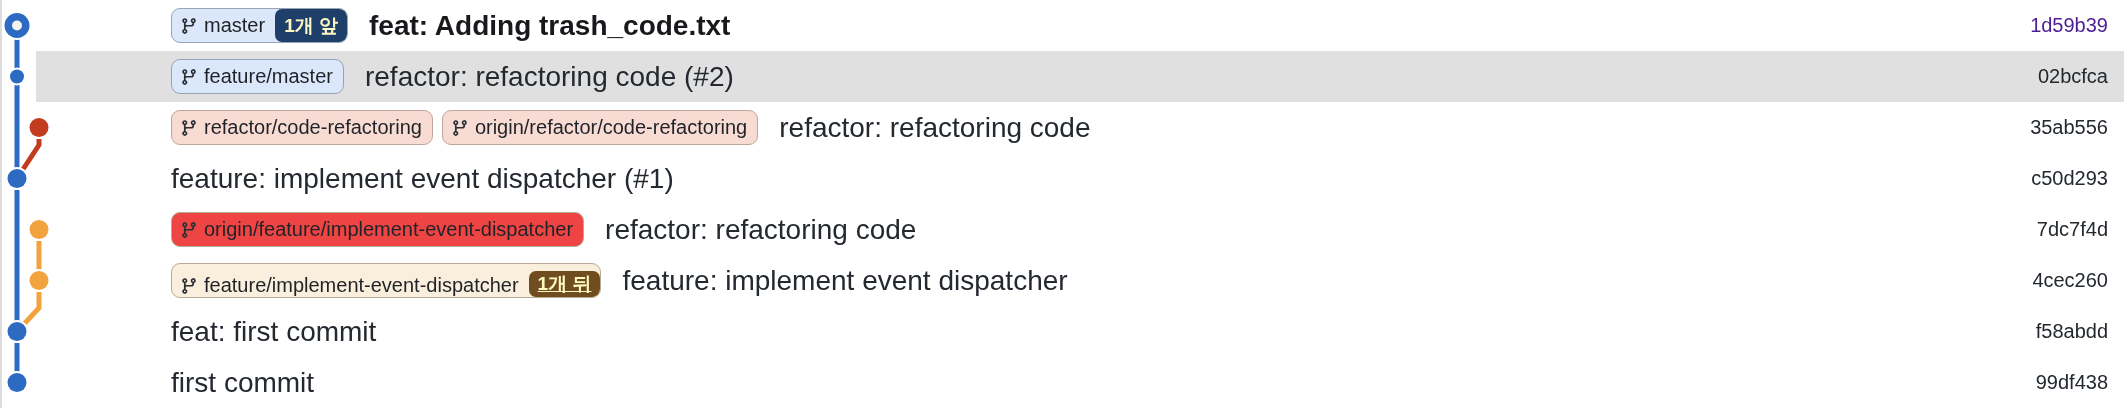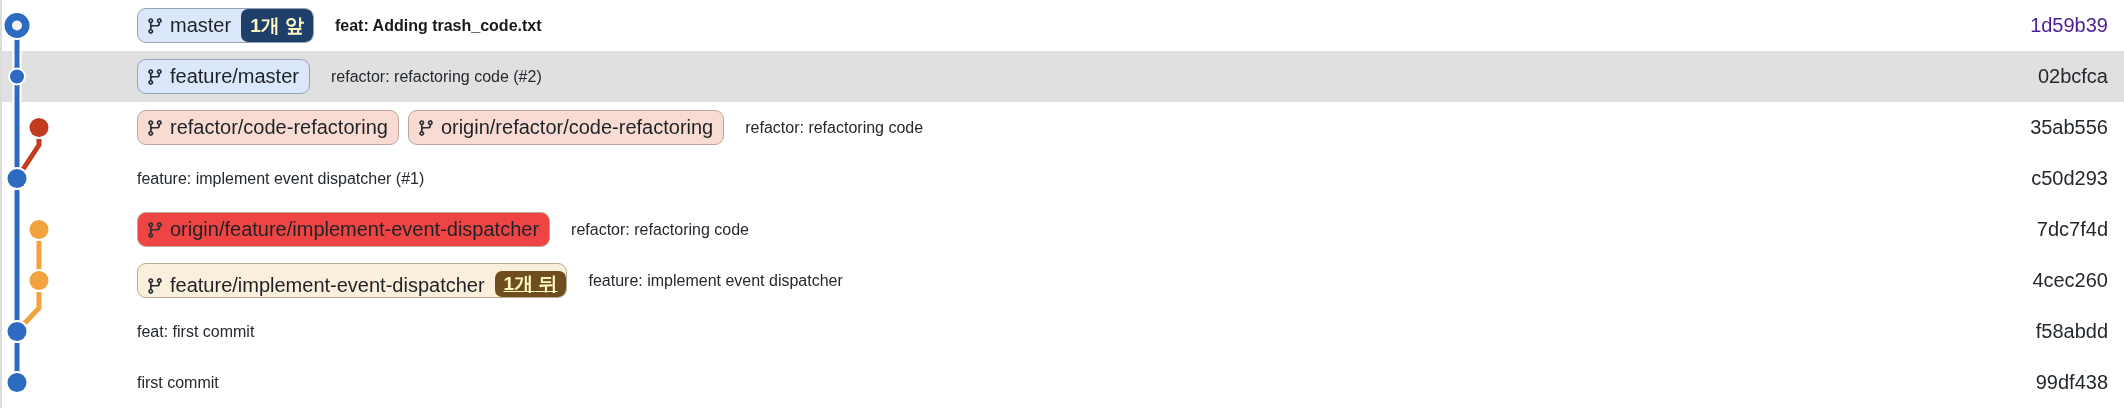--- a/index.html
+++ b/index.html
@@ -7,21 +7,21 @@
   body { font-family: "Liberation Sans", "DejaVu Sans", sans-serif; }
 
   .graph-view {
     position: relative;
     width: 2124px;
     height: 408px;
     border-left: 2px solid #dcdcdc;
     background: #ffffff;
   }
 
-  .rows { position: absolute; inset: 0; z-index: 0; }
+  .rows { position: absolute; inset: 0; z-index: 0; margin-left: 34px; }
 
   .row {
     height: 51px;
     display: flex;
     align-items: center;
     padding-left: 135px;
     padding-right: 16px;
     background: transparent;
     cursor: pointer;
   }
@@ -53,21 +53,21 @@
     display: inline-flex;
     align-items: center;
     padding: 0 9px;
     border-radius: 7px;
     color: #fef9c3;
     font-weight: 700;
     font-size: 19px;
     white-space: nowrap;
   }
 
-  .message { font-size: 16px; color: #24292f; white-space: nowrap; }
+  .message { font-size: 28px; color: #24292f; white-space: nowrap; }
   .row.head .message { font-weight: 700; color: #17191c; }
 
   .hash {
     margin-left: auto;
     font-size: 20px;
     color: #24292f;
     white-space: nowrap;
     padding-left: 20px;
   }
   .row.head .hash { font-weight: 400; color: #4c1d95; }

